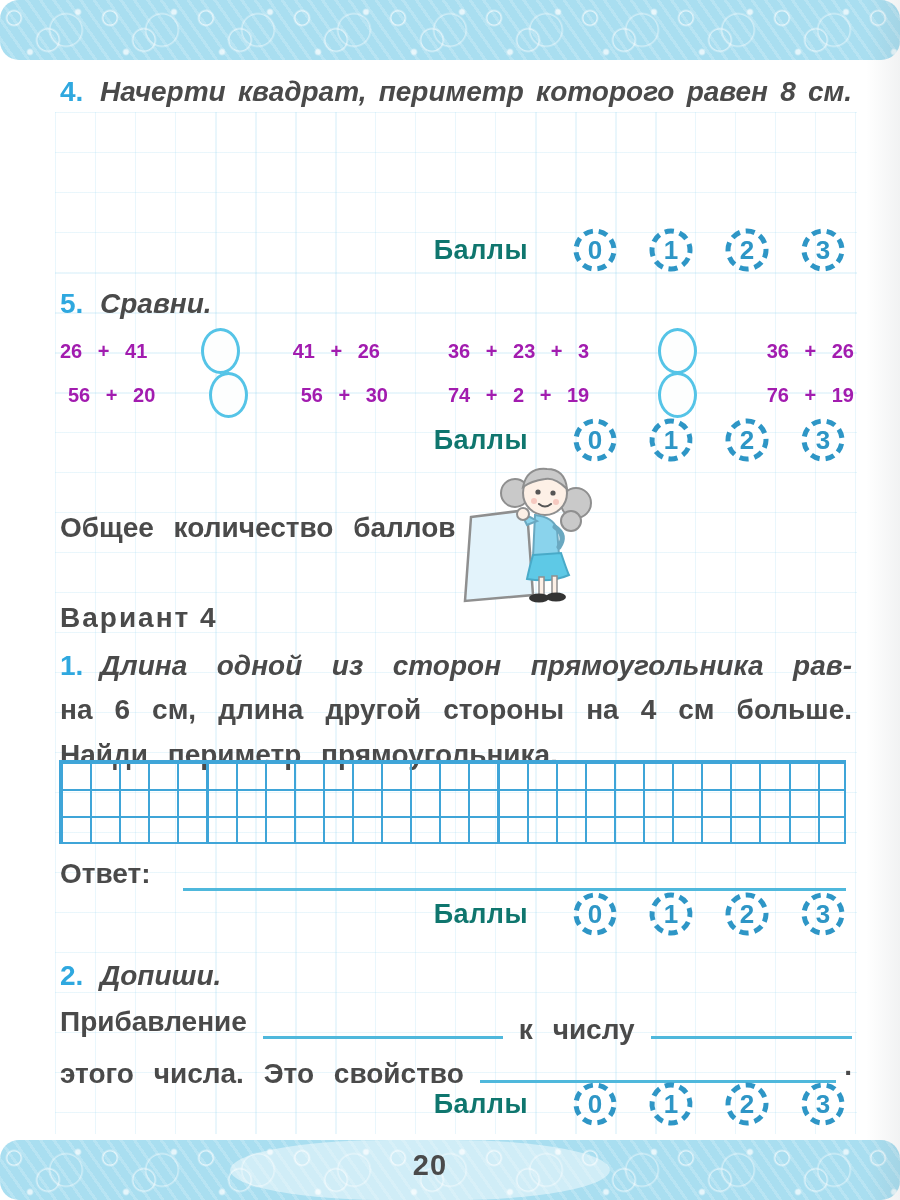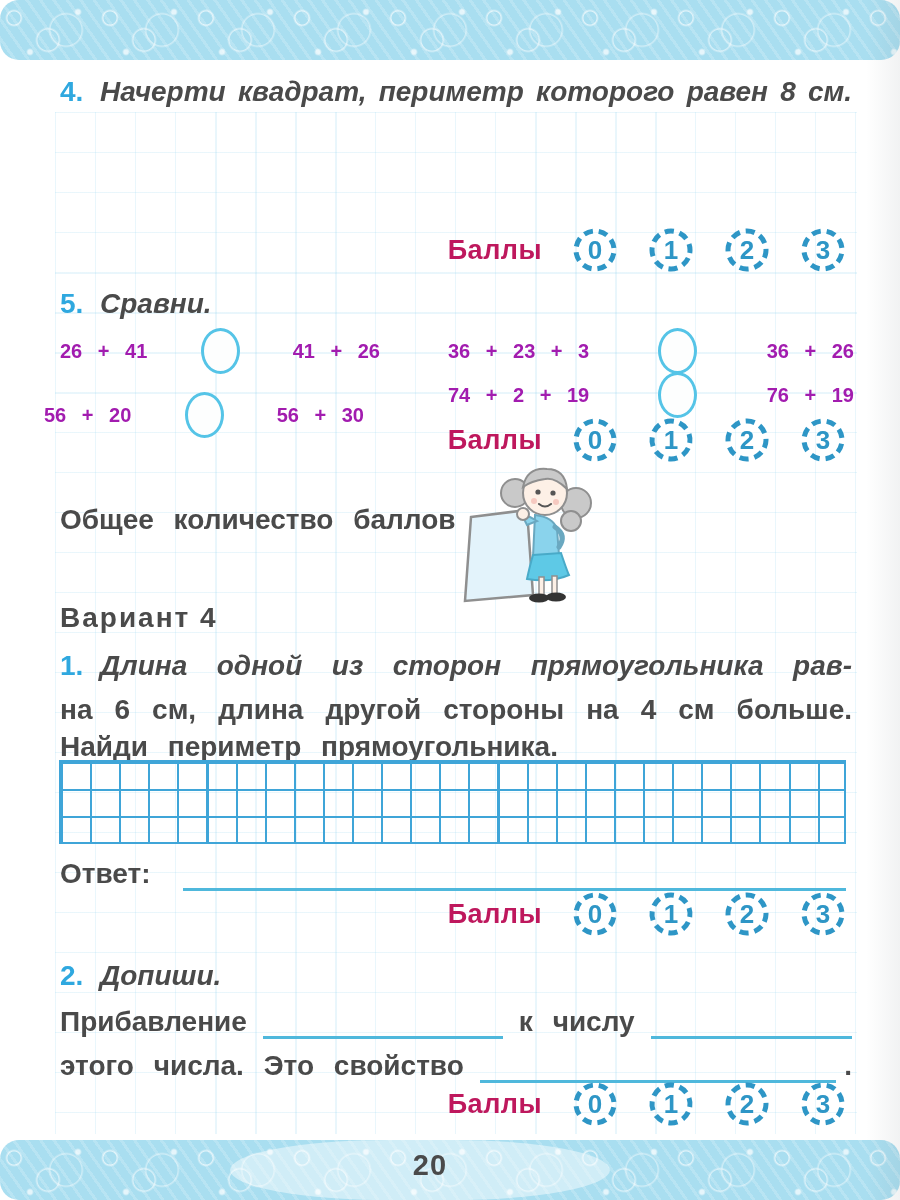--- a/index.html
+++ b/index.html
@@ -56,21 +56,21 @@
   .body-text{font-size:28px;font-weight:bold;color:#4a4a4a;}
   .justify-line{text-align:justify;text-align-last:justify;}
   .task-row{display:flex;align-items:flex-start;}
   .task-row .text{flex:1;font-style:italic;}
   
   .score-row{
     position:absolute;left:60px;width:786px;height:48px;
     display:flex;align-items:center;justify-content:flex-end;gap:30px;
   }
   .score-label{
-    color:#be185d;font-size:27px;font-weight:bold;letter-spacing:.5px;
+    color:#0f766e;font-size:27px;font-weight:bold;margin-right:14px;letter-spacing:.5px;
   }
   .score-circle{position:relative;width:46px;height:46px;flex:0 0 46px;}
   .score-circle svg{position:absolute;left:0;top:0;}
   .score-num{
     position:absolute;left:0;top:0;width:46px;height:46px;
     display:flex;align-items:center;justify-content:center;
     color:#2e96c6;font-size:26px;font-weight:bold;
   }
   
   .cmp-row{position:absolute;display:flex;align-items:center;justify-content:space-between;}
@@ -86,21 +86,21 @@
     background-image:
       repeating-linear-gradient(to right, #3fa5d8 0 2px, transparent 2px 29.1px),
       repeating-linear-gradient(to bottom, #3fa5d8 0 2px, transparent 2px 26.8px);
   }
   .write-line{
     border-bottom:3px solid #4fb8dc;height:30px;
   }
   .answer-row{display:flex;align-items:flex-start;gap:16px;}
   .answer-row .write-line{flex:1;margin-left:16px;}
   .fill-row{display:flex;align-items:flex-start;}
-  .wsp{word-spacing:12px;}
+  .wsp{word-spacing:12px;margin-top:8px;}
   .lsp{letter-spacing:2px;}
 </style>
 </head>
 <body>
 
 <div class="page">
 
   <div class="band band-top"></div>
   <div class="ghost-grid"></div>
 
@@ -140,21 +140,21 @@
   <div class="abs task-row" style="left:60px;top:288px;width:792px;">
     <span class="task-num">5.</span>
     <span class="text body-text">Сравни.</span>
   </div>
 
   <div class="cmp-row" style="left:60px;top:328px;width:320px;">
     <span class="cmp-expr">26 + 41</span>
     <span class="cmp-circle"></span>
     <span class="cmp-expr">41 + 26</span>
   </div>
-  <div class="cmp-row" style="left:44px;top:372px;width:320px;margin-top:20px;">
+  <div class="cmp-row" style="left:68px;top:372px;width:320px;">
     <span class="cmp-expr">56 + 20</span>
     <span class="cmp-circle"></span>
     <span class="cmp-expr">56 + 30</span>
   </div>
   <div class="cmp-row" style="left:448px;top:328px;width:406px;">
     <span class="cmp-expr">36 + 23 + 3</span>
     <span class="cmp-circle"></span>
     <span class="cmp-expr">36 + 26</span>
   </div>
   <div class="cmp-row" style="left:448px;top:372px;width:406px;">

